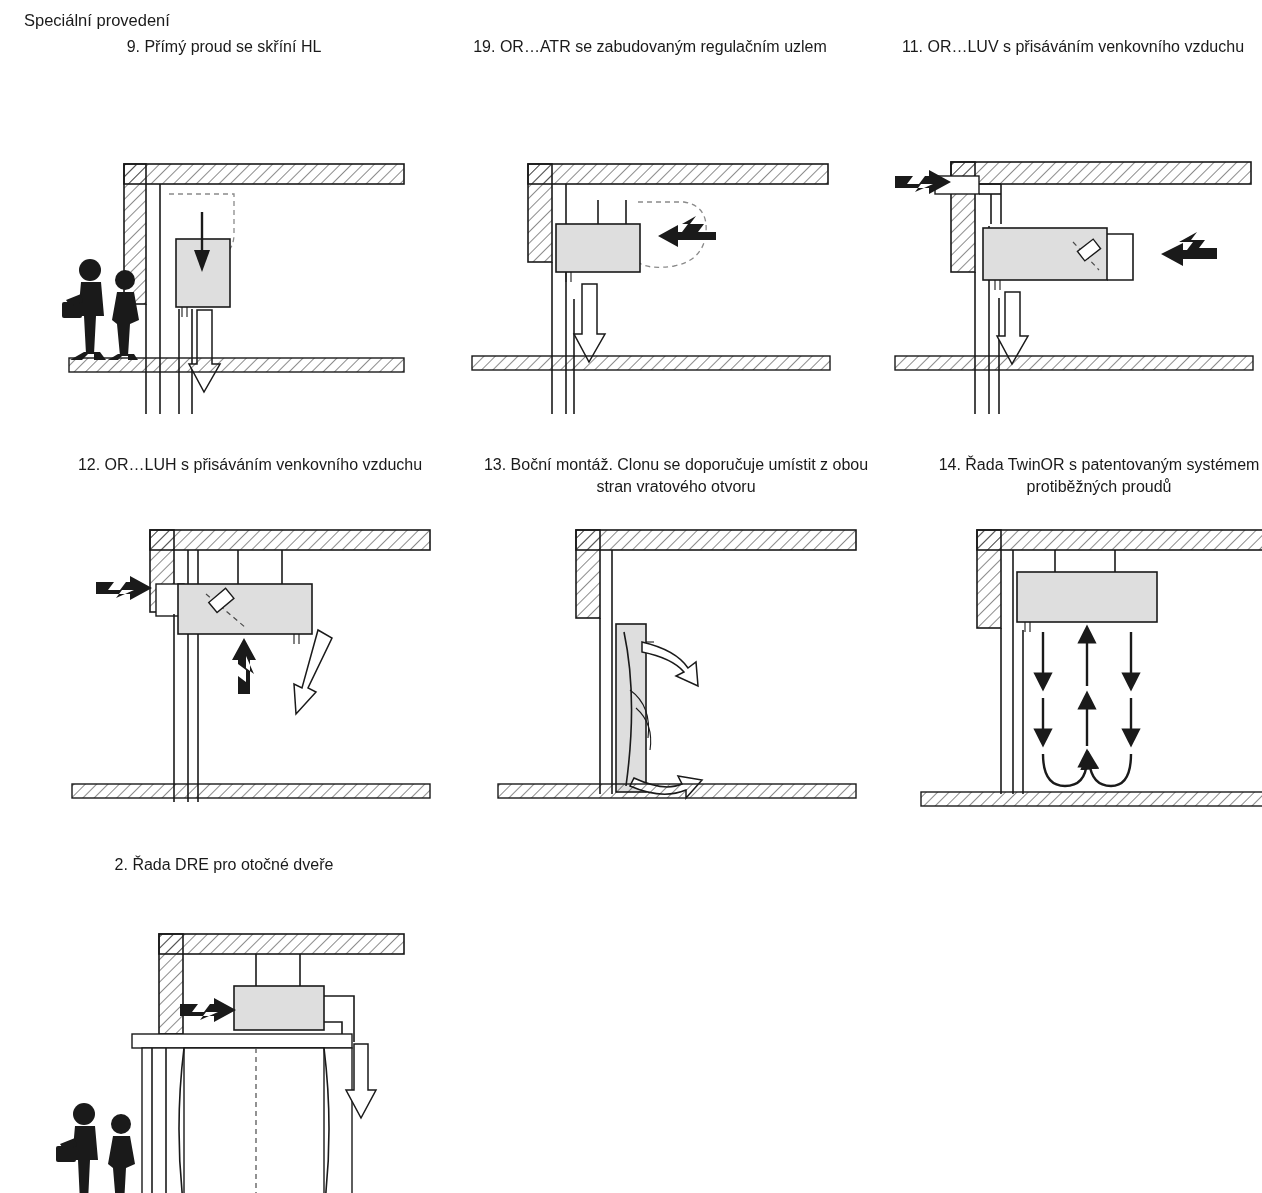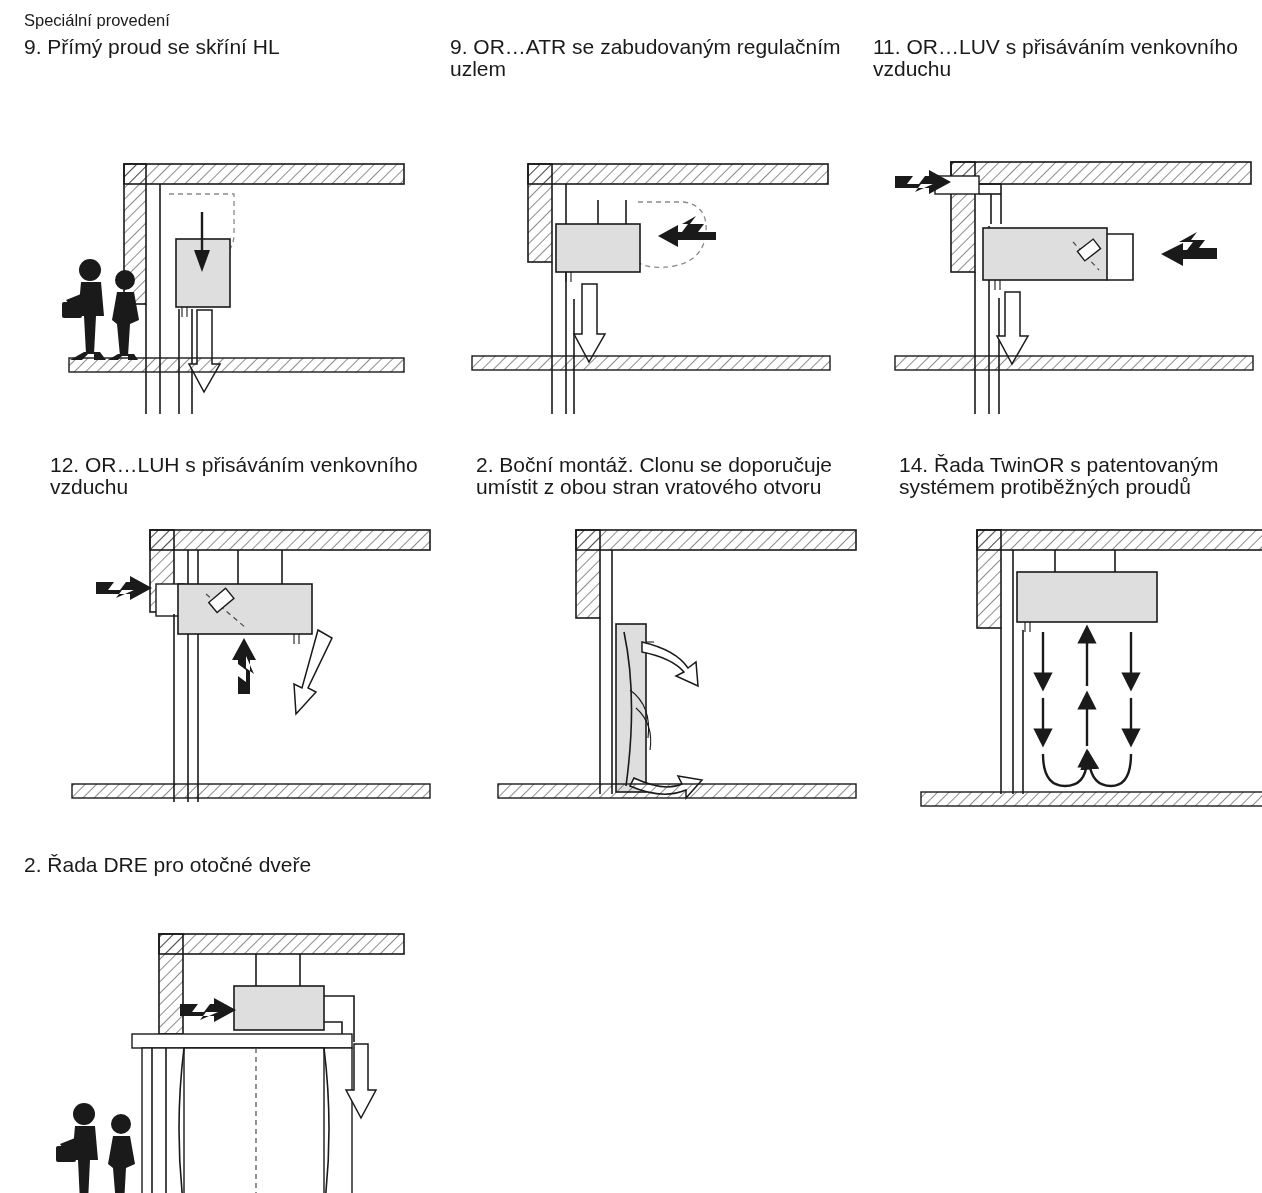--- a/index.html
+++ b/index.html
@@ -33,25 +33,26 @@
     position: absolute;
     left: 0;
     top: 36px;
     width: 1262px;
   }
   .cell {
     position: absolute;
     width: 400px;
   }
   .cell .caption {
-    font-size: 21px;
+    font-size: 16px;
     line-height: 22px;
     color: #1a1a1a;
     min-height: 44px;
     margin: 0 0 4px 0;
+    text-align: center;
   }
   .fig {
     display: block;
   }
   
   .c0 { left: 24px; }
   .c1 { left: 450px; }
   .c2 { left: 873px; }
   .r0 { top: 0px; }
   .r1 { top: 418px; margin-left: 26px; }
@@ -135,21 +136,21 @@
           <path d="M57 210 L42 216 L46 222 L59 218 Z"></path>
           <circle cx="101" cy="196" r="10"></circle>
           <path d="M93 208 L110 208 L115 236 L106 240 L104 272 L96 272 L93 240 L88 236 Z"></path>
           <path d="M94 270 L100 270 L94 276 L84 276 Z"></path>
           <path d="M104 270 L110 270 L114 276 L104 276 Z"></path>
         </g>
       </svg>
     </div>
 
     <div class="cell c1 r0">
-      <div class="caption">9. OR…ATR se zabudovaným regulačním uzlem</div>
+      <div class="caption">19. OR…ATR se zabudovaným regulačním uzlem</div>
       <svg class="fig" width="400" height="330" viewBox="0 0 400 330">
         <defs>
           <pattern id="h10" width="8" height="8" patternUnits="userSpaceOnUse" patternTransform="rotate(45)">
             <line x1="0" y1="0" x2="0" y2="8" stroke="#1a1a1a" stroke-width="1"></line>
           </pattern>
         </defs>
         <g>
           <rect x="78" y="80" width="300" height="20" fill="url(#h10)" stroke="#1a1a1a" stroke-width="1.6"></rect>
         </g>
         <g>
@@ -277,21 +278,21 @@
         <g>
           <polygon class="hollowarrow" points="268,128 282,136 258,186 266,190 246,212 244,182 252,186"></polygon>
         </g>
         <g>
           <rect x="22" y="282" width="358" height="14" fill="url(#h12)" stroke="#1a1a1a" stroke-width="1.4"></rect>
         </g>
       </svg>
     </div>
 
     <div class="cell c1 r1">
-      <div class="caption">2. Boční montáž. Clonu se doporučuje umístit z obou stran vratového otvoru</div>
+      <div class="caption">13. Boční montáž. Clonu se doporučuje umístit z obou stran vratového otvoru</div>
       <svg class="fig" width="400" height="330" viewBox="0 0 400 330">
         <defs>
           <pattern id="h13" width="8" height="8" patternUnits="userSpaceOnUse" patternTransform="rotate(45)">
             <line x1="0" y1="0" x2="0" y2="8" stroke="#1a1a1a" stroke-width="1"></line>
           </pattern>
         </defs>
         <g>
           <rect x="100" y="28" width="280" height="20" fill="url(#h13)" stroke="#1a1a1a" stroke-width="1.6"></rect>
         </g>
         <g>

